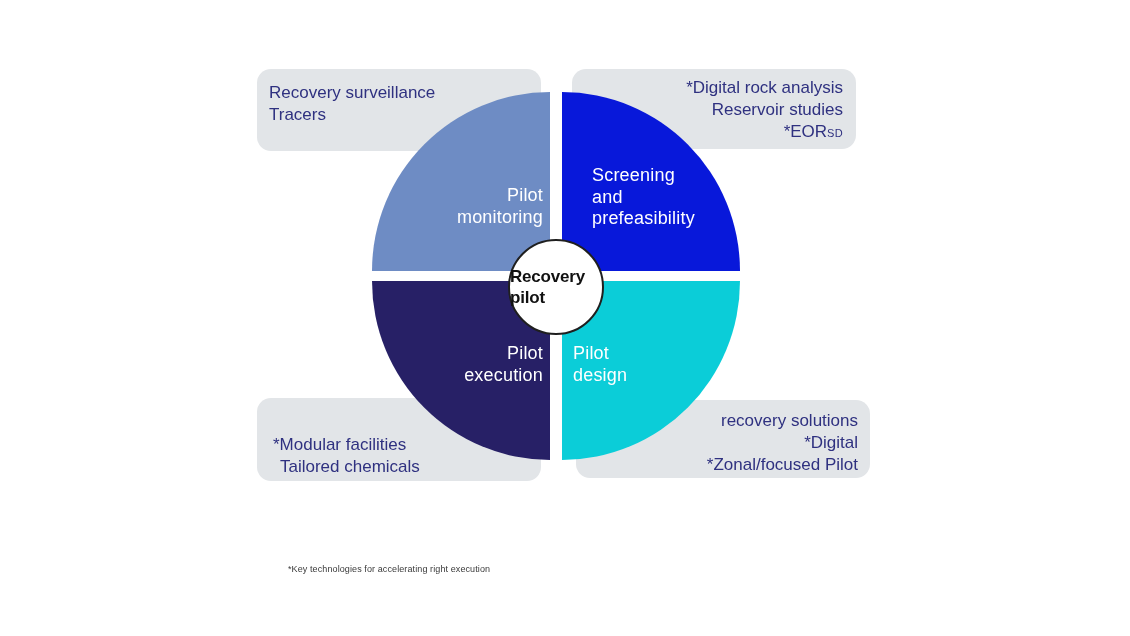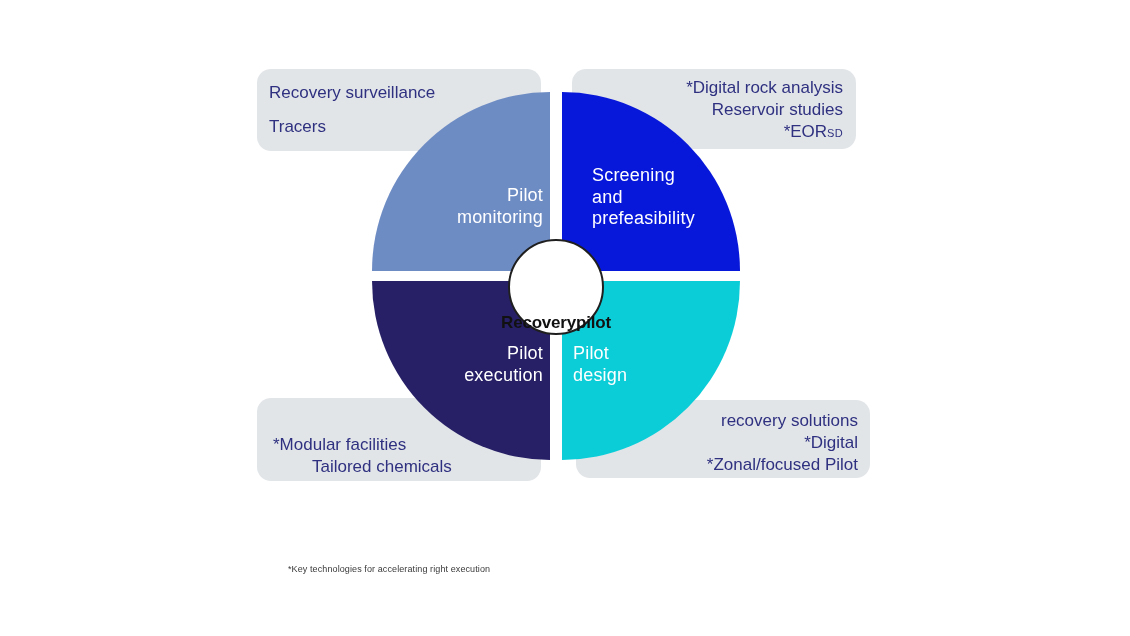--- a/index.html
+++ b/index.html
@@ -6,24 +6,24 @@
   .canvas{
     position:relative;width:1130px;height:636px;background:var(--background,#fff);
     font-family:"Liberation Sans",sans-serif;overflow:hidden;
   }
   
   .corner-box{
     position:absolute;background:var(--corner-box-bg,#e2e5e8);border-radius:14px;
     color:var(--corner-box-text,#2f3180);font-size:17px;line-height:22px;
     box-sizing:border-box;display:flex;flex-direction:column;
   }
-  .box-tl{left:257px;top:69px;width:284px;height:82px;padding:13px 14px 0 12px;gap:12px;}
+  .box-tl{left:257px;top:69px;width:284px;height:82px;padding:13px 14px 0 12px;}
   .box-tr{left:572px;top:69px;width:284px;height:80px;padding:8px 13px 0 10px;text-align:right;}
   .box-bl{left:257px;top:398px;width:284px;height:83px;padding:0 10px 3px 16px;justify-content:flex-end;}
-  .box-bl .box-line:nth-child(2){padding-left:7px;margin-left:32px;}
+  .box-bl .box-line:nth-child(2){padding-left:7px;}
   .box-br{left:576px;top:400px;width:294px;height:78px;padding:10px 12px 2px 10px;text-align:right;justify-content:flex-end;}
   .sub-sd{font-size:11px;letter-spacing:.3px;}
   
   .quad{position:absolute;width:178px;height:179px;}
   .quad-tl{left:372px;top:92px;background:var(--quadrant-top-left,#6e8cc4);border-radius:100% 0 0 0;}
   .quad-tr{left:562px;top:92px;background:var(--quadrant-top-right,#0818da);border-radius:0 100% 0 0;}
   .quad-bl{left:372px;top:281px;background:var(--quadrant-bottom-left,#272066);border-radius:0 0 0 100%;}
   .quad-br{left:562px;top:281px;background:var(--quadrant-bottom-right,#0bcdd8);border-radius:0 0 100% 0;}
   
   .quad-label{
@@ -31,21 +31,21 @@
     font-size:18px;line-height:21.5px;z-index:3;font-weight:400;letter-spacing:.2px;
   }
   .ql-tl{top:185px;right:587px;text-align:right;}
   .ql-tr{top:165px;left:592px;text-align:left;}
   .ql-bl{top:343px;right:587px;text-align:right;}
   .ql-br{top:343px;left:573px;text-align:left;}
   
   .center-circle{
     position:absolute;left:508px;top:239px;width:96px;height:96px;box-sizing:border-box;
     background:var(--center-circle-bg,#fff);border:2px solid var(--center-circle-border,#1f1f1f);
-    border-radius:50%;z-index:4;display:flex;align-items:flex-end;justify-content:center;
+    border-radius:50%;z-index:4;display:flex;flex-direction:column;align-items:flex-start;justify-content:center;
     color:var(--center-circle-text,#111);font-weight:bold;font-size:17px;line-height:21px;letter-spacing:-.2px;text-align:center;
   }
   
   .caption{
     position:absolute;top:516px;left:0;width:1104px;text-align:center;
     color:var(--caption-text,#3d4247);font-size:22px;letter-spacing:.2px;
   }
   .footnote{
     position:absolute;top:564px;left:288px;
     color:var(--footnote-text,#3a3a3a);font-size:9px;letter-spacing:.1px;

